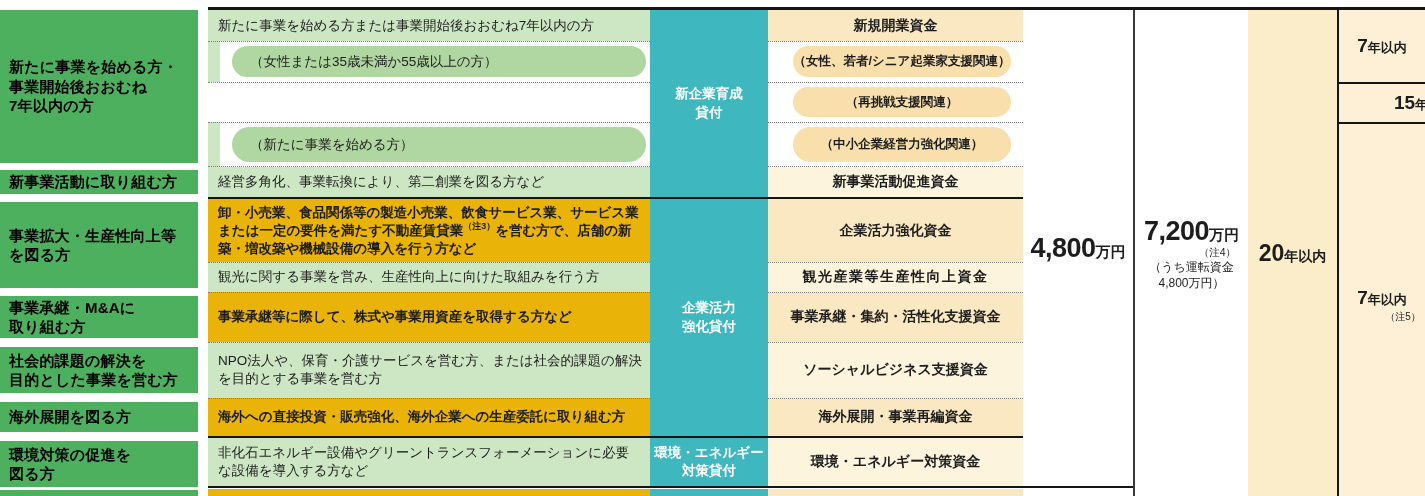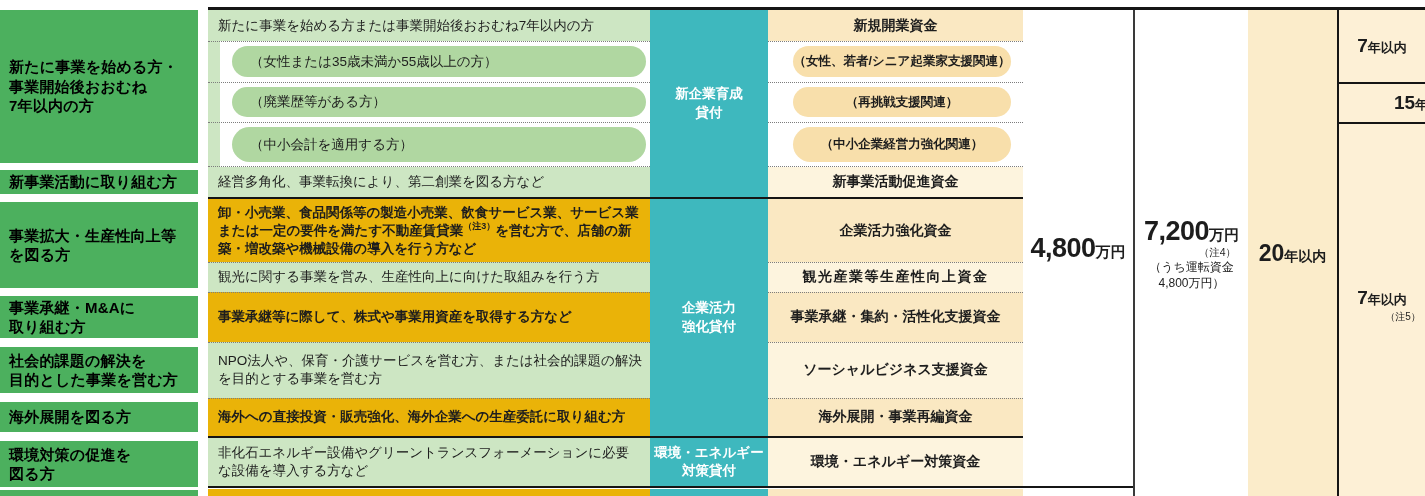--- a/index.html
+++ b/index.html
@@ -89,30 +89,24 @@
 
   <div class="cell desc gD" style="top:10px;height:31px;">
       <span class="desc-inner">新たに事業を始める方または事業開始後おおむね7年以内の方</span>
     </div>
   <div class="cell desc white-row" style="top:41px;height:41px;padding:0;">
     <span class="strip"></span>
     <span class="pill pillG">
         <span>（女性または35歳未満か55歳以上の方）</span>
       </span>
   </div>
-  <div class="cell desc white-row" style="top:82px;height:40px;padding:0;">
-    <span class="strip"></span>
-    <span class="pill pillG">
-        <span>（廃業歴等がある方）</span>
-      </span>
-  </div>
   <div class="cell desc white-row" style="top:122px;height:45px;padding:0;">
     <span class="strip"></span>
     <span class="pill pillG">
-        <span>（中小会計を適用する方）</span>
+        <span>（新たに事業を始める方）</span>
       </span>
   </div>
   <div class="cell desc gD" style="top:167px;height:30px;">
       <span class="desc-inner">経営多角化、事業転換により、第二創業を図る方など</span>
     </div>
   <div class="cell desc gL" style="top:199px;height:63px;">
     <span class="desc-inner"><span>卸・小売業、食品関係等の製造小売業、飲食サービス業、サービス業または一定の要件を満たす不動産賃貸業</span><sup class="note3">（注3）</sup><span>を営む方で、店舗の新築・増改築や機械設備の導入を行う方など</span></span>
   </div>
   <div class="cell desc gD" style="top:262px;height:30px;">
       <span class="desc-inner">観光に関する事業を営み、生産性向上に向けた取組みを行う方</span>

